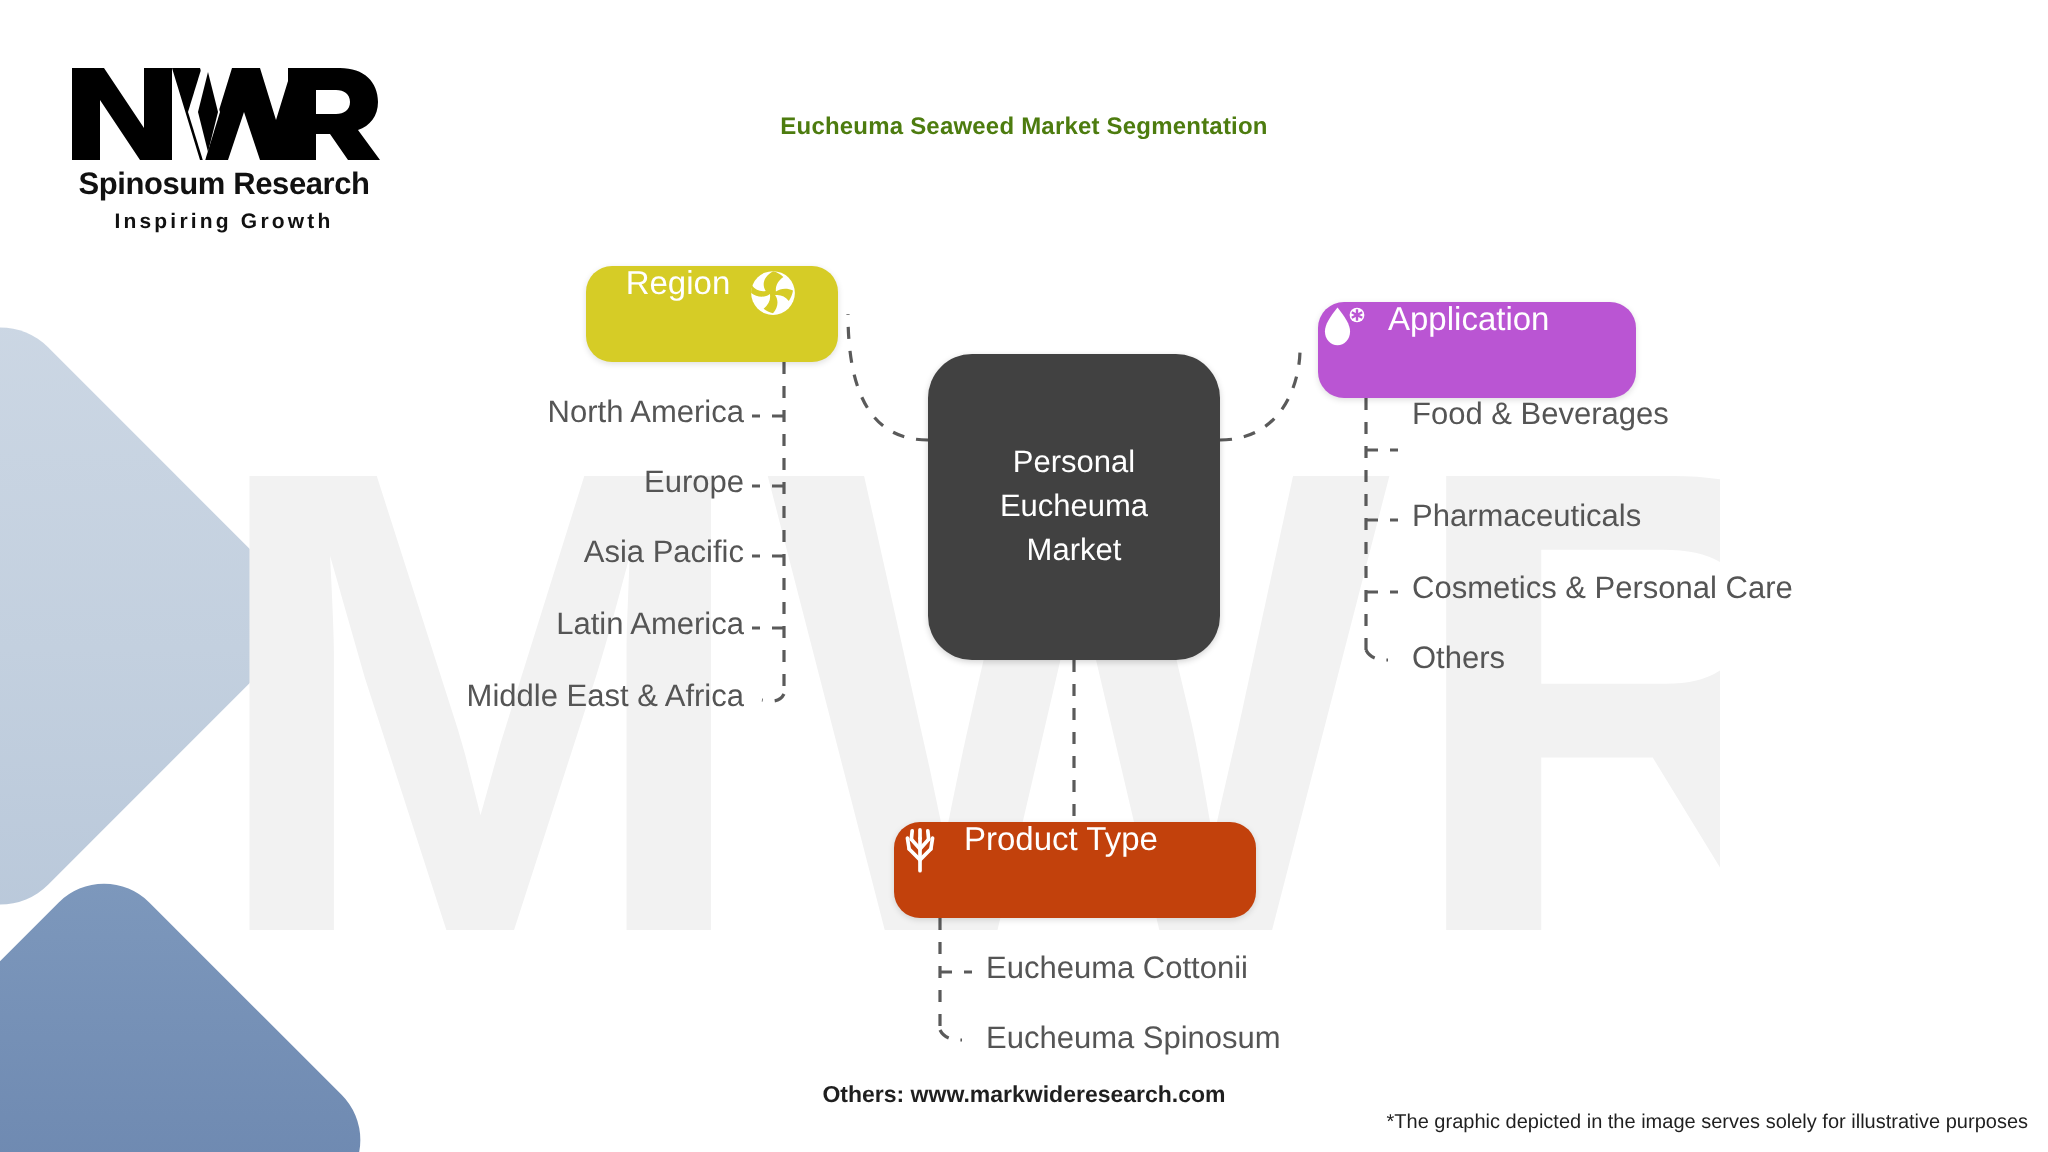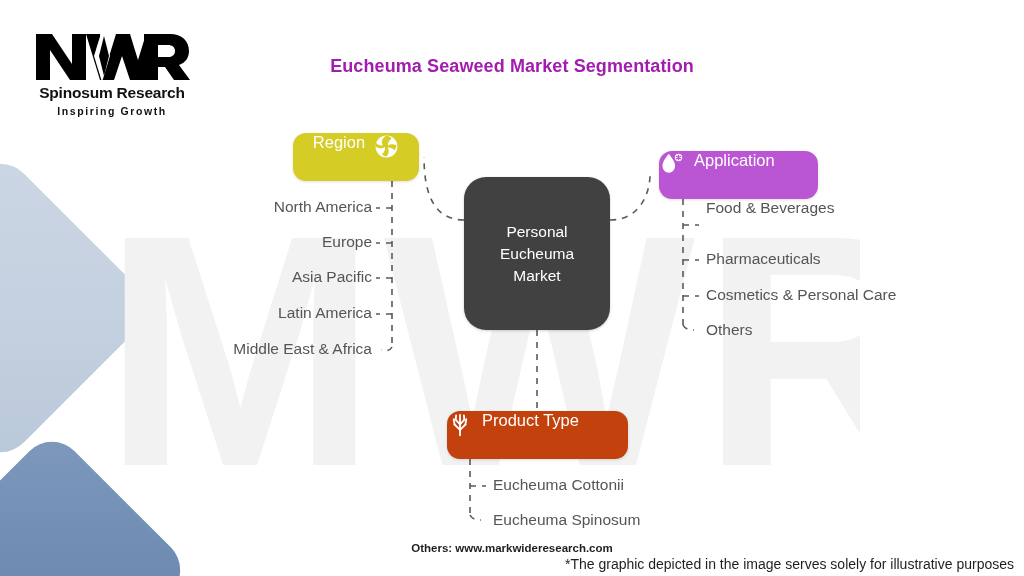--- a/index.html
+++ b/index.html
@@ -91,23 +91,23 @@
     margin-top: 3px;
   }
 
   
   .title {
     position: absolute;
     left: 0;
     top: 56px;
     width: 1024px;
     text-align: center;
-    font-size: 18px;
-    font-weight: 700;
-    color: #a21caf;
+    font-size: 12px;
+    font-weight: 700;
+    color: #4d7c0f;
     letter-spacing: 0.1px;
   }
 
   
   .connectors {
     position: absolute;
     left: 0; top: 0;
     width: 1024px;
     height: 576px;
   }
@@ -189,21 +189,21 @@
     width: 1024px;
     text-align: center;
     font-size: 11.5px;
     font-weight: 700;
     color: #1f1f1f;
   }
   .disclaimer {
     position: absolute;
     right: 10px;
     top: 556px;
-    font-size: 14px;
+    font-size: 10px;
     color: #1f1f1f;
   }
 </style>
 </head>
 <body>
 
 <div id="canvas">
 
   <div class="deco-layer">
     <div class="deco-sq-light"></div>

